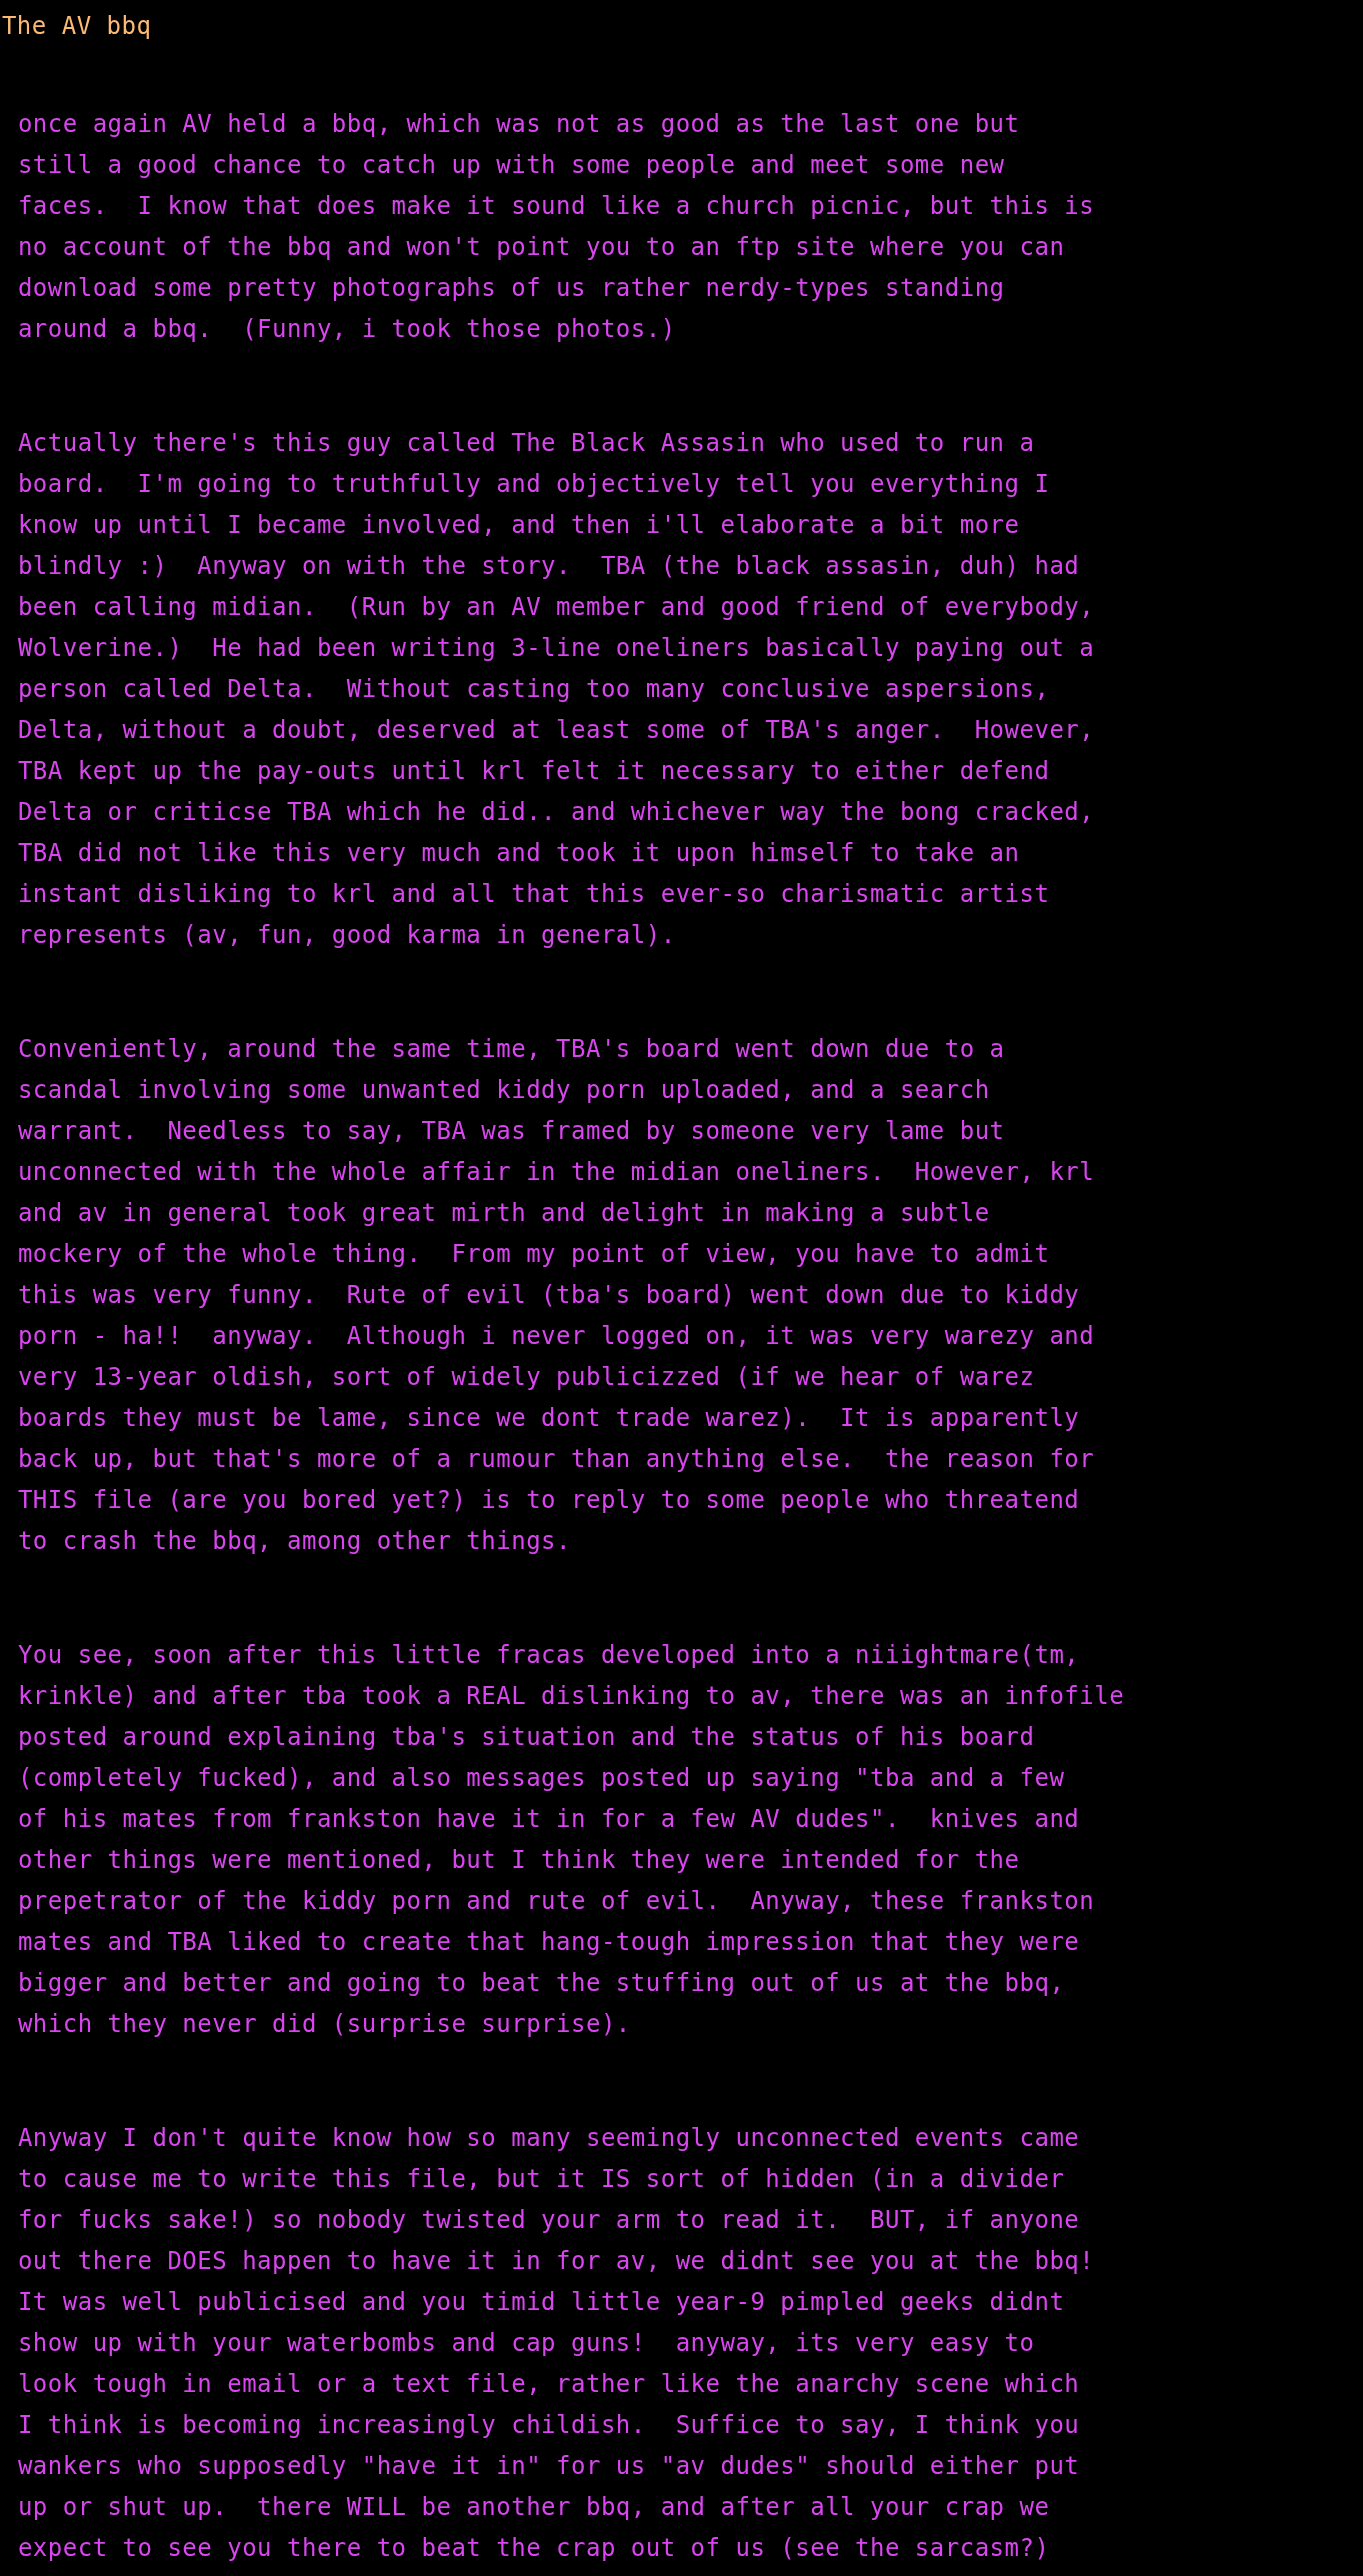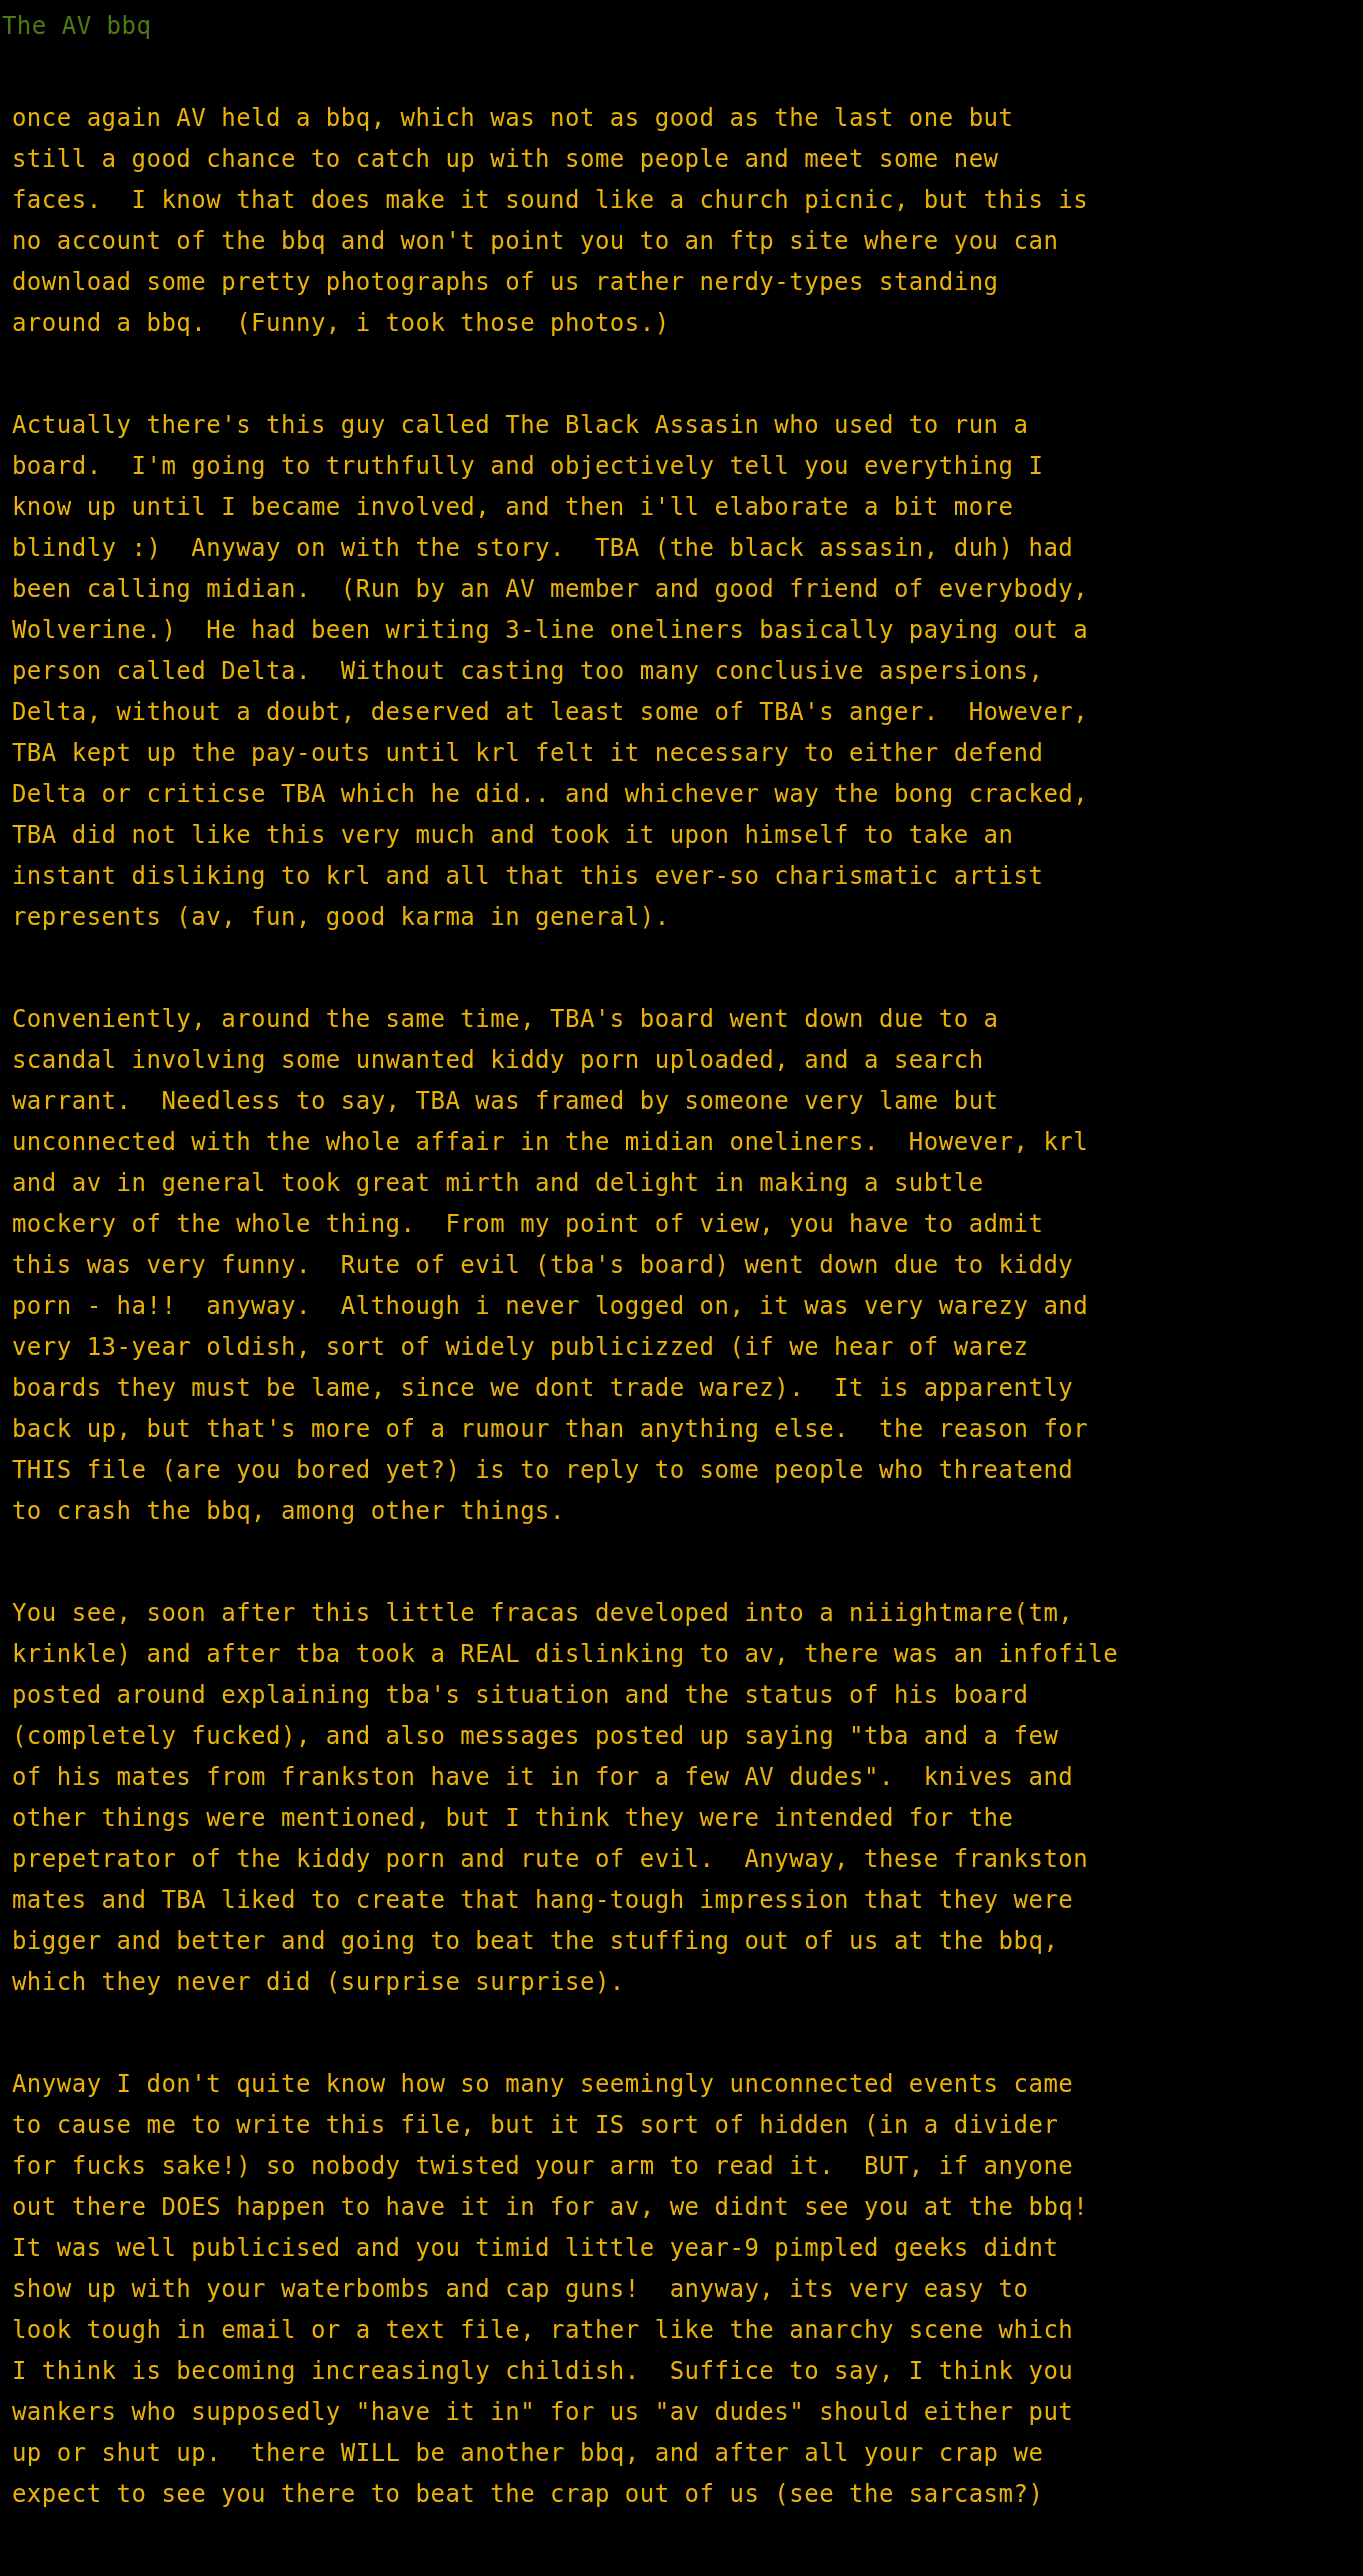--- a/index.html
+++ b/index.html
@@ -18,30 +18,30 @@
     min-height: 2576px;
     background: #000000;
     color: #d8d8d8;
     padding: 5.7px 0 0 1.9px;
     box-sizing: border-box;
   }
   .title {
     font-size: 24px;
     line-height: 41px;
     white-space: pre-wrap;
-    color: #4d7c0f;
+    color: #fdba74;
     letter-spacing: 0.5px;
   }
   .para {
     font-size: 24px;
     line-height: 41px;
     white-space: pre-wrap;
-    color: #eab308;
+    color: #d946ef;
     letter-spacing: 0.5px;
-    margin: 10px;
+    margin: 16px;
   }
   .spacer {
     height: 41px;
   }
   .spacer-big {
     height: 81px;
   }
   .sig {
     font-size: 24px;
     line-height: 41px;

